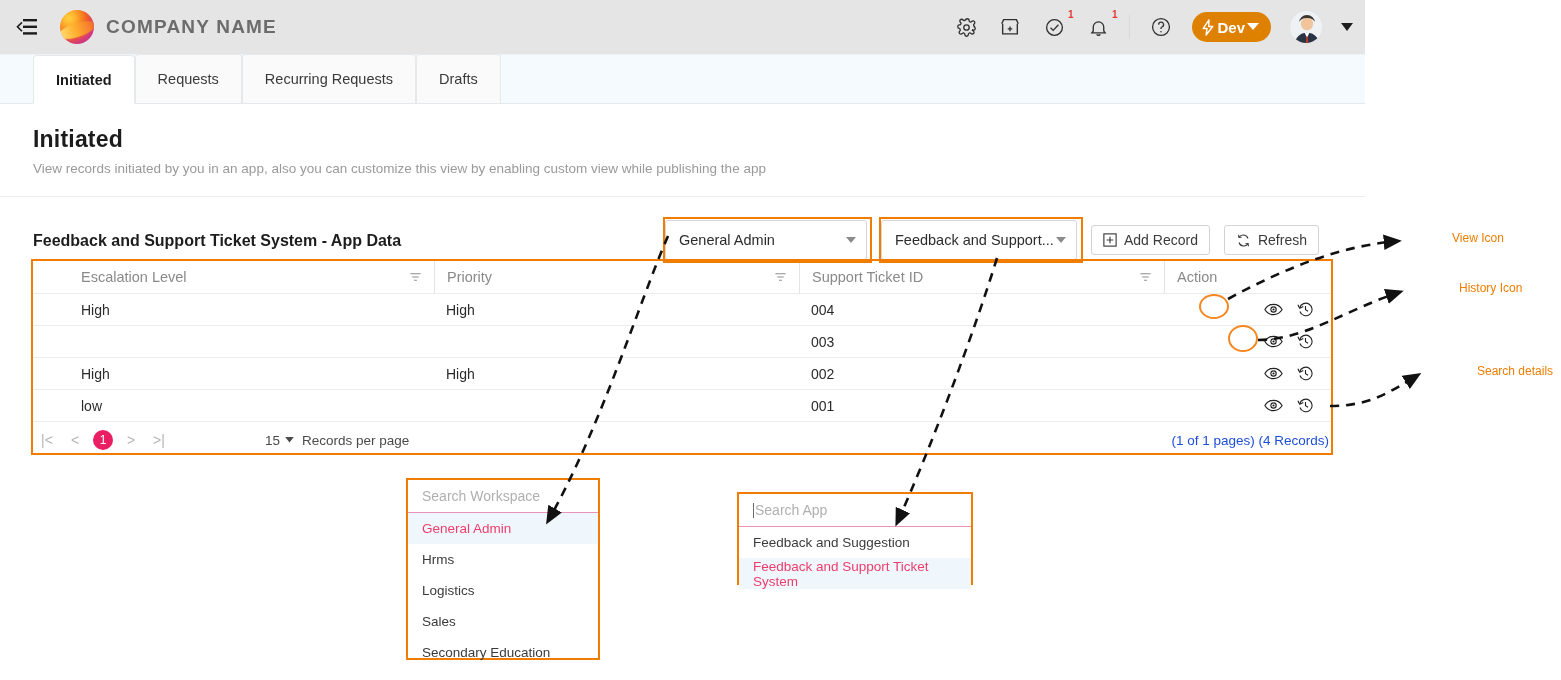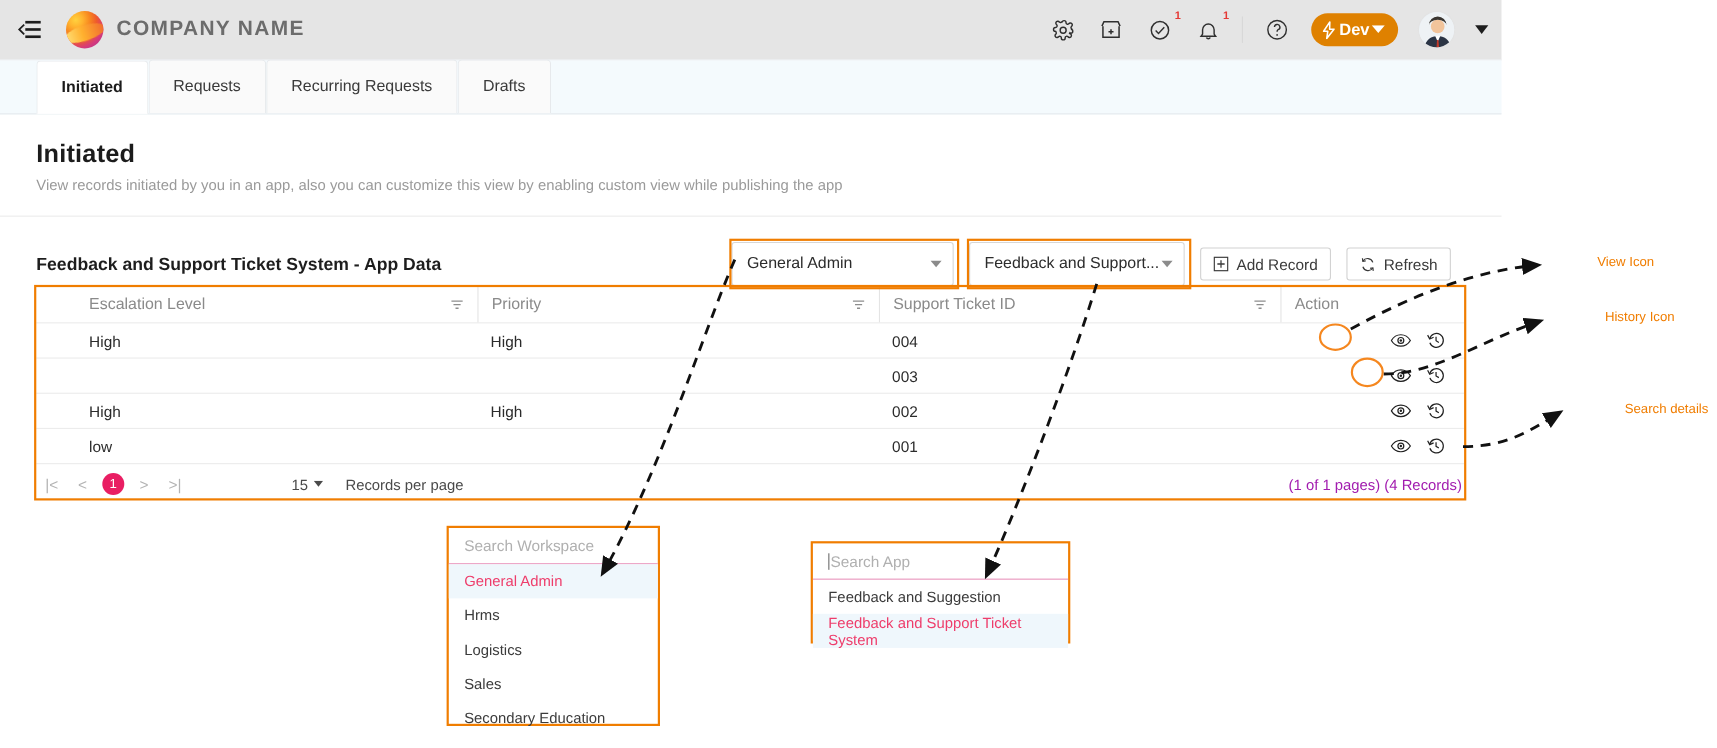--- a/index.html
+++ b/index.html
@@ -104,22 +104,22 @@
   .cell.sep { border-left:1px solid #e4e4e4; }
   .filter-ico { margin-left:auto; color:#8d8d8d; display:flex; align-items:center; cursor:pointer; }
   .grid-body .grid-row { height:32px; font-size:14px; color:#2b2b2b; }
   .action-cell { justify-content:flex-end; gap:12px; padding-right:52px; }
   .act-ico { cursor:pointer; color:#222; display:flex; align-items:center; justify-content:center; width:20px; height:20px;}
 
   .pager { height:36px; display:flex; align-items:center; font-size:13px; color:#7b7b7b; }
   .pg-ico { width:28px; display:flex; align-items:center; justify-content:center; color:#b3b3b3; cursor:pointer; font-size:14px; }
   .pg-cur { width:20px;height:20px;border-radius:50%;background:#e91e63;color:#fff;display:flex;align-items:center;justify-content:center;font-size:12px;margin:0 4px;cursor:pointer; }
   .pg-size { margin-left:92px; display:flex; align-items:center; gap:5px; cursor:pointer; color:#4a4a4a; font-size:13.5px;}
-  .pg-label { margin-left:20px; color:#4a4a4a; font-size:13.5px;}
-  .pg-count { margin-left:auto; padding-right:2px; color:#a21caf; font-size:13.5px;}
+  .pg-label { margin-left:8px; color:#4a4a4a; font-size:13.5px;}
+  .pg-count { margin-left:auto; padding-right:2px; color:#1d4ed8; font-size:13.5px;}
 
   
   .hl { position:absolute; border:2.5px solid #f07d00; pointer-events:none; }
   .hl-oval { position:absolute; border:2.5px solid #f5871f; border-radius:50%; pointer-events:none; }
   .anno-label { position:absolute; color:#f07d00; font-weight:400; font-size:12px; white-space:nowrap;margin-left:40px; }
 
   
   .popover { position:absolute; background:#fff; border:2.5px solid #f07d00; }
   .pop-search { height:33px; display:flex; align-items:center; padding:0 0 0 14px; font-size:14px; color:#b0b0b0; border-bottom:1.5px solid #e993bb; }
   .pop-item { height:31px; display:flex; align-items:center; padding:0 14px; font-size:13.5px; color:#3b3b3b; cursor:pointer; }

